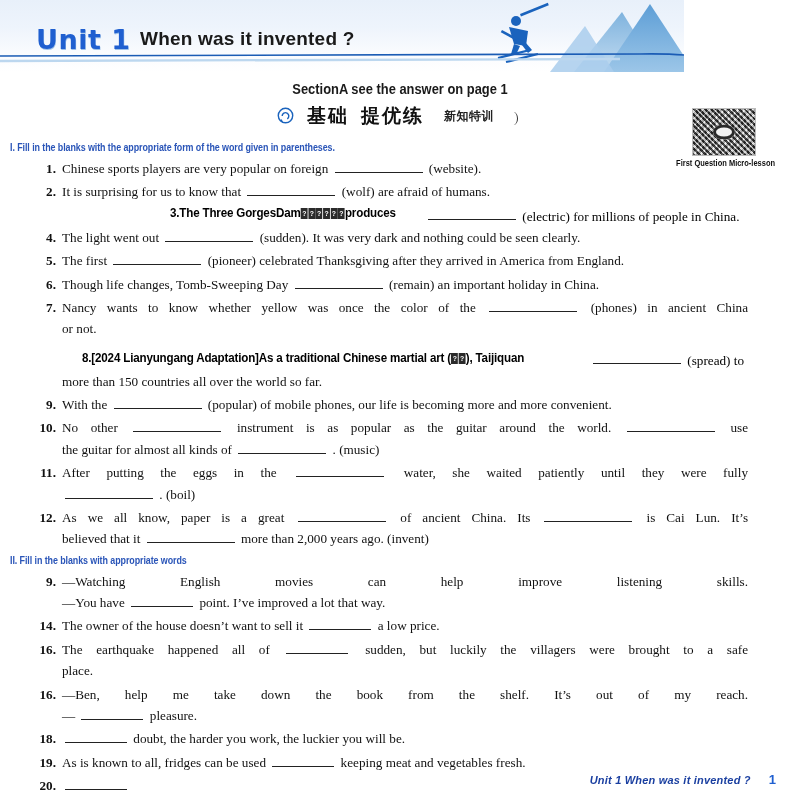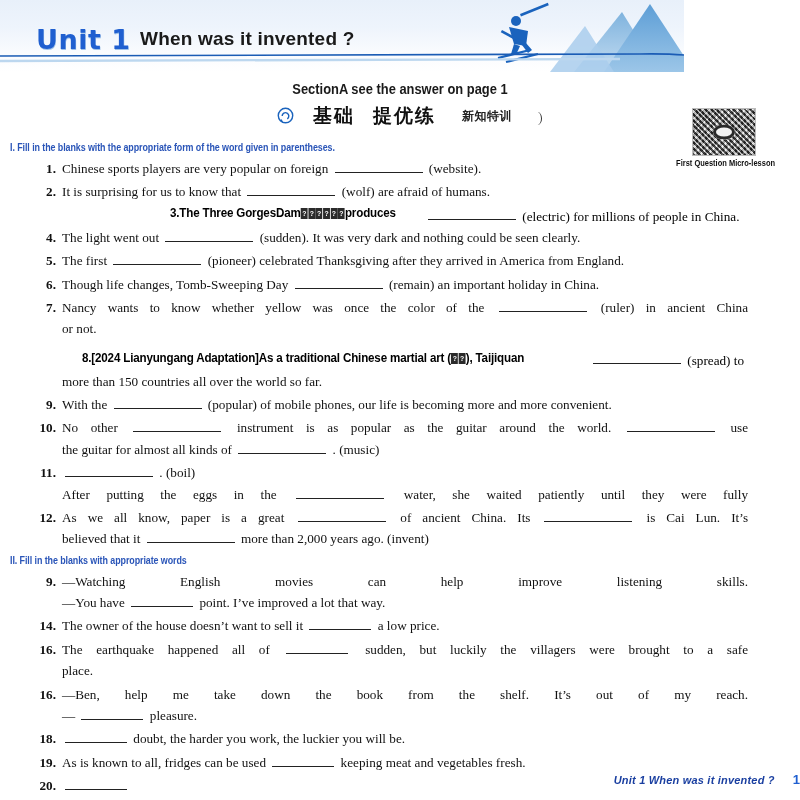--- a/index.html
+++ b/index.html
@@ -77,21 +77,21 @@
     position: relative;
     height: 34px;
     margin-top: 6px;
   }
   .badge-wrap {
     position: absolute;
     left: 276px;
     top: 0;
     display: flex;
     align-items: center;
-    gap: 18px;
+    gap: 12px;
     text-align: center;
   }
   .badge-mark {
     width: 19px;
     height: 19px;
     position: relative;
   }
   .badge-cn {
     font-family: "DejaVu Sans", "Liberation Sans", sans-serif;
     font-weight: bold;
@@ -280,20 +280,21 @@
 
   .spacer-sm { height: 8px; }
 
   
   .page-footer {
     position: absolute;
     left: 0;
     bottom: 12px;
     width: 800px;
     text-align: right;
+    padding-right: 24px;
     box-sizing: border-box;
   }
   .footer-text {
     font-family: "Liberation Sans", sans-serif;
     font-style: italic;
     font-weight: bold;
     font-size: 11px;
     color: #1a3fa0;
     letter-spacing: 0.2px;
   }
@@ -402,21 +403,21 @@
       </div>
       <div class="q">
         <span class="q-num">6.</span>
         <span class="q-body">
           <span class="q-line last"><span>Though life changes, Tomb-Sweeping Day </span><span class="blank w-long"></span><span> (remain) an important holiday in China. </span></span>
         </span>
       </div>
       <div class="q">
         <span class="q-num">7.</span>
         <span class="q-body">
-          <span class="q-line just"><span>Nancy wants to know whether yellow was once the color of the </span><span class="blank w-long"></span><span> (ruler) in ancient China </span></span>
+          <span class="q-line just"><span>Nancy wants to know whether yellow was once the color of the </span><span class="blank w-long"></span><span> (phones) in ancient China </span></span>
           <span class="q-line last"><span>or not. </span></span>
         </span>
       </div>
       <div>
         <div class="spacer-sm"></div>
         <div class="q8-row">
           <span class="raw q8-raw">8.[2024 Lianyungang Adaptation]As a traditional Chinese martial art (<span class="tofu">?</span><span class="tofu">?</span>), Taijiquan</span>
           <span class="q8-rest"><span class="blank w-long"></span><span> (spread) to </span></span>
         </div>
         <div class="q">
@@ -433,22 +434,22 @@
       <div class="q">
         <span class="q-num">10.</span>
         <span class="q-body">
           <span class="q-line just"><span>No other </span><span class="blank w-long"></span><span> instrument is as popular as the guitar around the world. </span><span class="blank w-long"></span><span> use </span></span>
           <span class="q-line last"><span>the guitar for almost all kinds of </span><span class="blank w-long"></span><span> . (music) </span></span>
         </span>
       </div>
       <div class="q">
         <span class="q-num">11.</span>
         <span class="q-body">
+          <span class="q-line just"><span>After putting the eggs in the </span><span class="blank w-long"></span><span> water, she waited patiently until they were fully </span></span>
           <span class="q-line last"><span class="blank w-long"></span><span> . (boil) </span></span>
-          <span class="q-line just"><span>After putting the eggs in the </span><span class="blank w-long"></span><span> water, she waited patiently until they were fully </span></span>
         </span>
       </div>
       <div class="q">
         <span class="q-num">12.</span>
         <span class="q-body">
           <span class="q-line just"><span>As we all know, paper is a great </span><span class="blank w-long"></span><span> of ancient China. Its </span><span class="blank w-long"></span><span> is Cai Lun. It’s </span></span>
           <span class="q-line last"><span>believed that it </span><span class="blank w-long"></span><span> more than 2,000 years ago. (invent) </span></span>
         </span>
       </div>
     </div>

